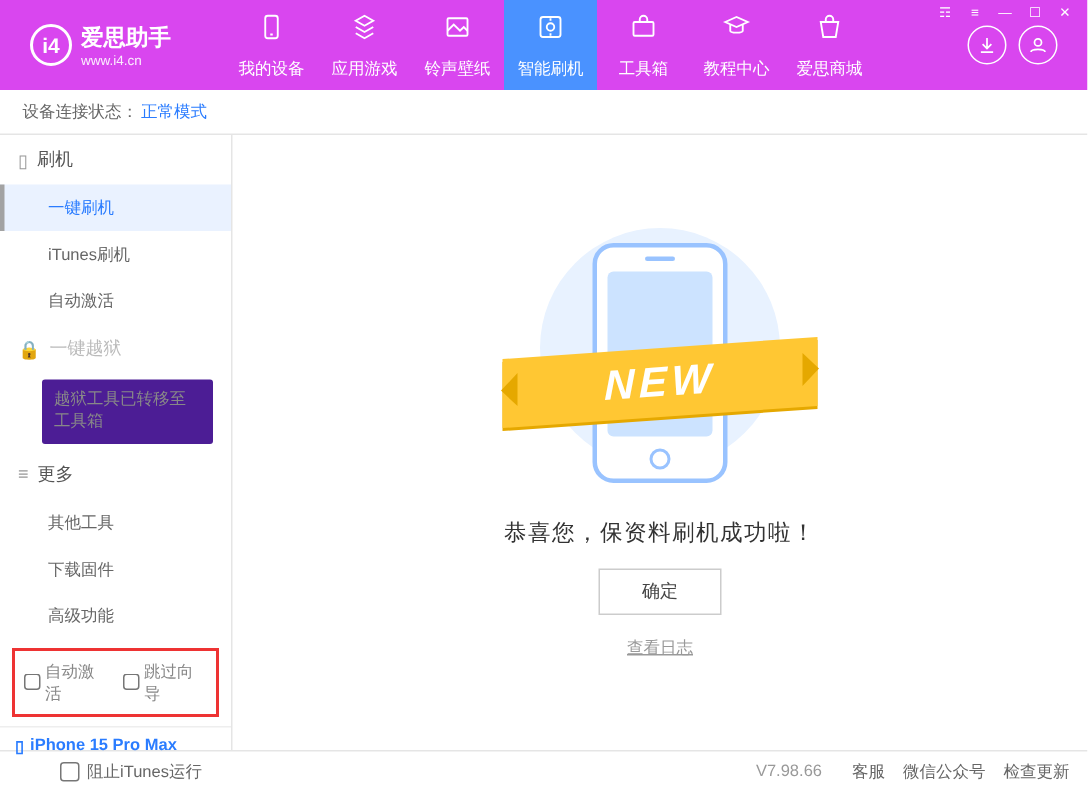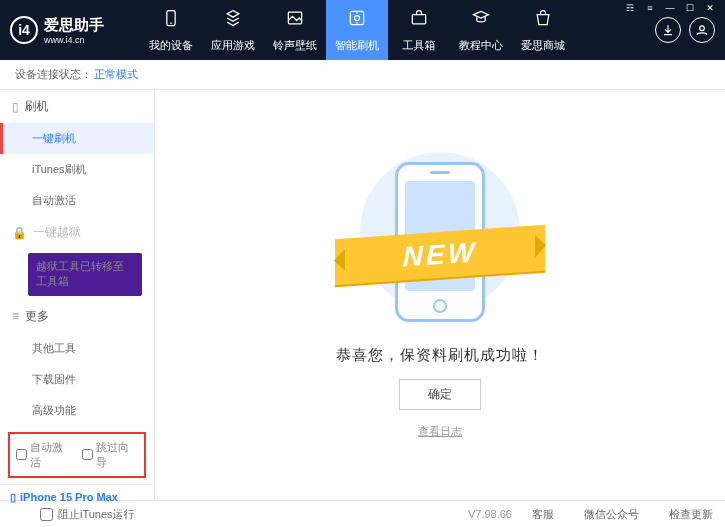--- a/index.html
+++ b/index.html
@@ -1,19 +1,19 @@
 <!DOCTYPE html>
 <html><head>
 <meta charset="utf-8">
 <style>
 * { margin: 0; padding: 0; box-sizing: border-box; font-family: "Microsoft YaHei", sans-serif; }
 body { width: 725px; height: 527px; background: #fff; font-size: 12px; color: #333; overflow: hidden; }
 
 
-.header { background: #0f172a; height: 60px; display: flex; align-items: center; padding: 0 10px; color: #fff; }
+.header { background: #d946ef; height: 60px; display: flex; align-items: center; padding: 0 20px; color: #fff; }
 .logo-area { display: flex; align-items: center; gap: 6px; width: 130px; }
 .logo-circle { width: 28px; height: 28px; border: 2px solid #fff; border-radius: 50%; display: flex; align-items: center; justify-content: center; font-weight: bold; font-size: 14px; }
 .logo-text { display: flex; flex-direction: column; }
 .app-title { font-size: 15px; font-weight: bold; }
 .app-url { font-size: 9px; opacity: 0.9; }
 .nav { display: flex; flex: 1; }
 .nav-item { width: 62px; height: 60px; display: flex; flex-direction: column; align-items: center; justify-content: center; gap: 9px; cursor: pointer; font-size: 11px; }
 .nav-item.active { background: #4a92ff; }
 .nav-icon { width: 22px; height: 22px; display: flex; align-items: center; justify-content: center; }
 .nav-icon svg { width: 20px; height: 20px; fill: none; stroke: #fff; stroke-width: 1.5; }
@@ -28,21 +28,21 @@
 .status-val { color: #2a7cff; margin-left: 2px; }
 
 
 .main { display: flex; height: 410px; }
 .sidebar { width: 155px; border-right: 1px solid #e5e5e5; display: flex; flex-direction: column; }
 .side-section { }
 .side-header { display: flex; align-items: center; gap: 6px; padding: 8px 12px; color: #555; font-size: 12px; }
 .side-header .icon { color: #999; }
 .side-header.locked { color: #bbb; }
 .side-item { padding: 8px 12px 8px 32px; color: #666; font-size: 11px; cursor: pointer; }
-.side-item.active { background: #eaf2ff; color: #2a7cff; border-left: 3px solid #ef4444; padding-left: 29px; }
+.side-item.active { background: #eaf2ff; color: #2a7cff; border-left: 3px solid #a3a3a3; padding-left: 29px; }
 .side-item.boxed { background: #4c1d95; margin: 4px 12px 4px 28px; padding: 6px 8px; color: #888; border-radius: 2px; line-height: 1.4; }
 
 .checkbox-row { border: 2px solid #e33; margin: 6px 8px; padding: 6px; display: flex; gap: 10px; font-size: 11px; color: #888; }
 .checkbox-row label { display: flex; align-items: center; gap: 3px; }
 .checkbox-row input { width: 11px; height: 11px; }
 
 .device-info { padding: 6px 10px; border-top: 1px solid #eee; }
 .device-name { color: #2a7cff; font-size: 11px; font-weight: bold; display: flex; align-items: center; gap: 4px; }
 
 
@@ -57,21 +57,21 @@
 .ribbon::before, .ribbon::after { content: ""; position: absolute; width: 0; height: 0; border: 11px solid transparent; }
 .ribbon::before { left: -12px; top: 10px; border-right-color: #e5a800; }
 .ribbon::after { right: -12px; top: 10px; border-left-color: #e5a800; }
 .success-text { font-size: 15px; color: #333; letter-spacing: 1px; }
 .ok-btn { padding: 6px 28px; border: 1px solid #ccc; background: #fff; cursor: pointer; font-size: 12px; color: #444; }
 .log-link { font-size: 11px; color: #999; text-decoration: underline; cursor: pointer; }
 
 
 .footer { height: 27px; border-top: 1px solid #e5e5e5; display: flex; align-items: center; padding: 0 12px; font-size: 11px; color: #666; }
 .footer-left { display: flex; align-items: center; gap: 5px; flex: 1; padding-left: 28px; }
-.footer-right { display: flex; gap: 30px; }
+.footer-right { display: flex; gap: 12px; }
 .footer-right span { cursor: pointer; }
 .version { margin-right: 20px; color: #999; }
 </style>
 </head>
 <body>
 
 <div class="win-controls">
   <span>☶</span>
   <span>≡</span>
   <span>—</span>

